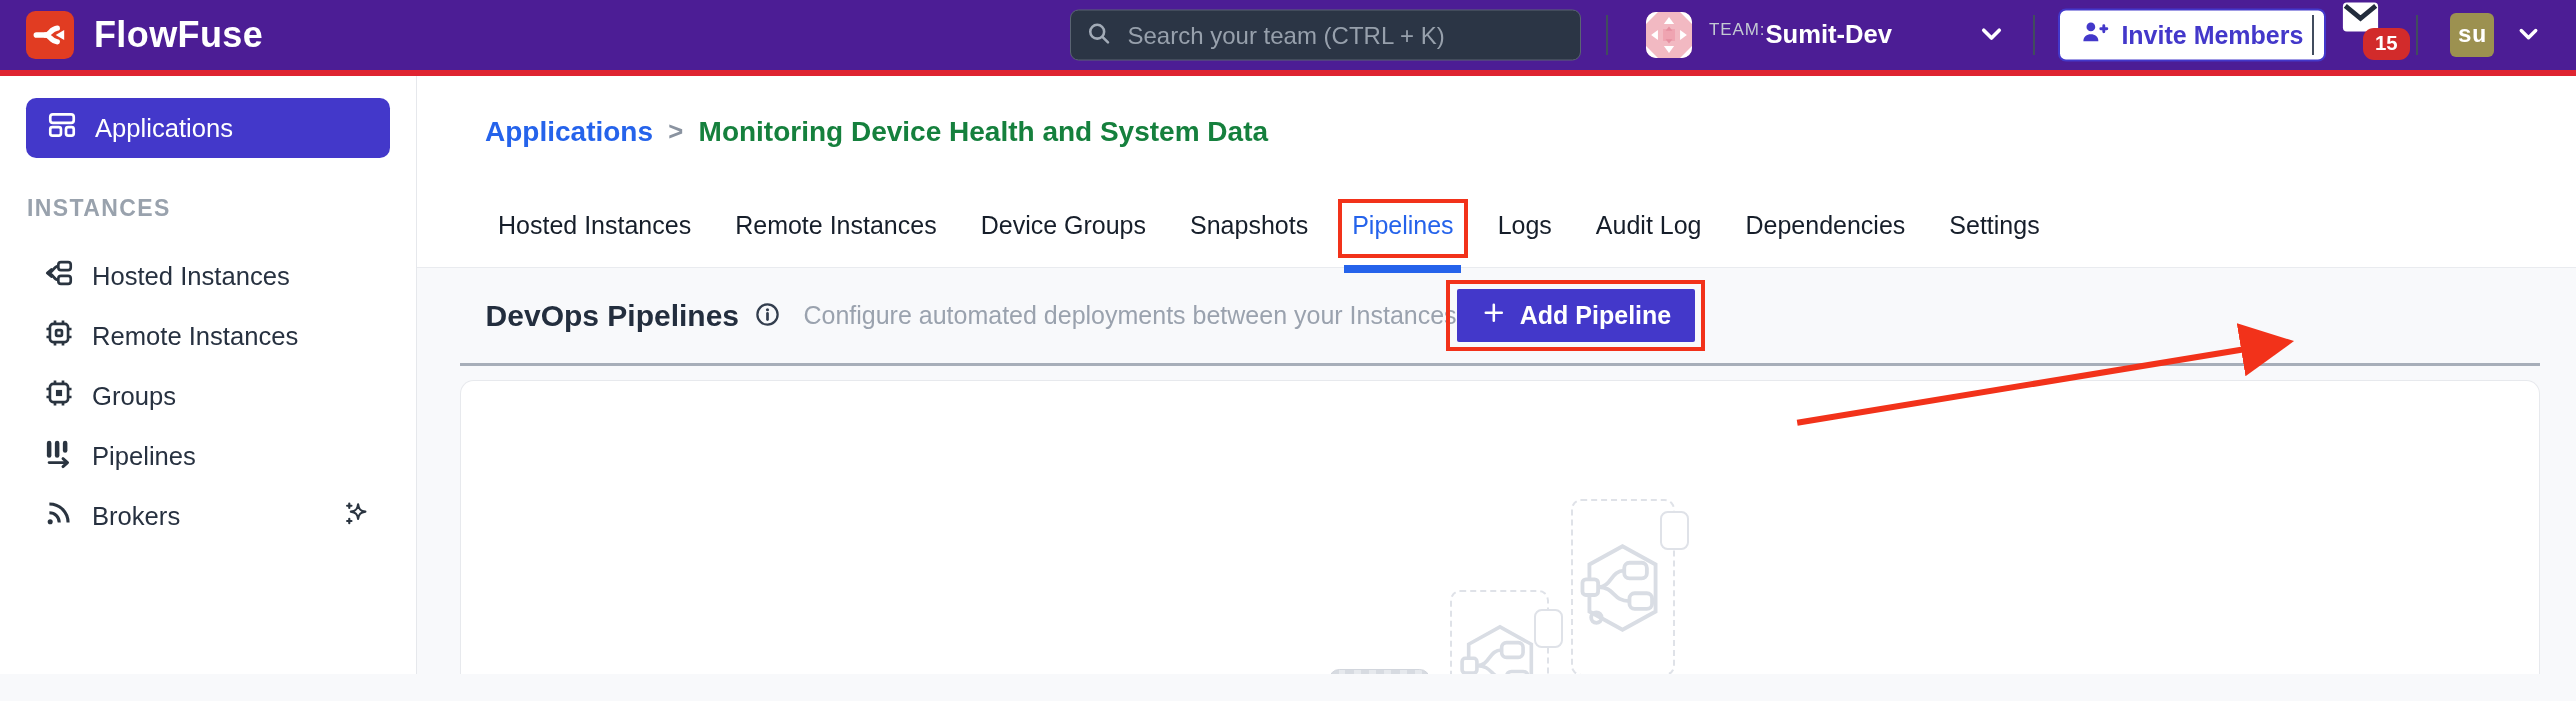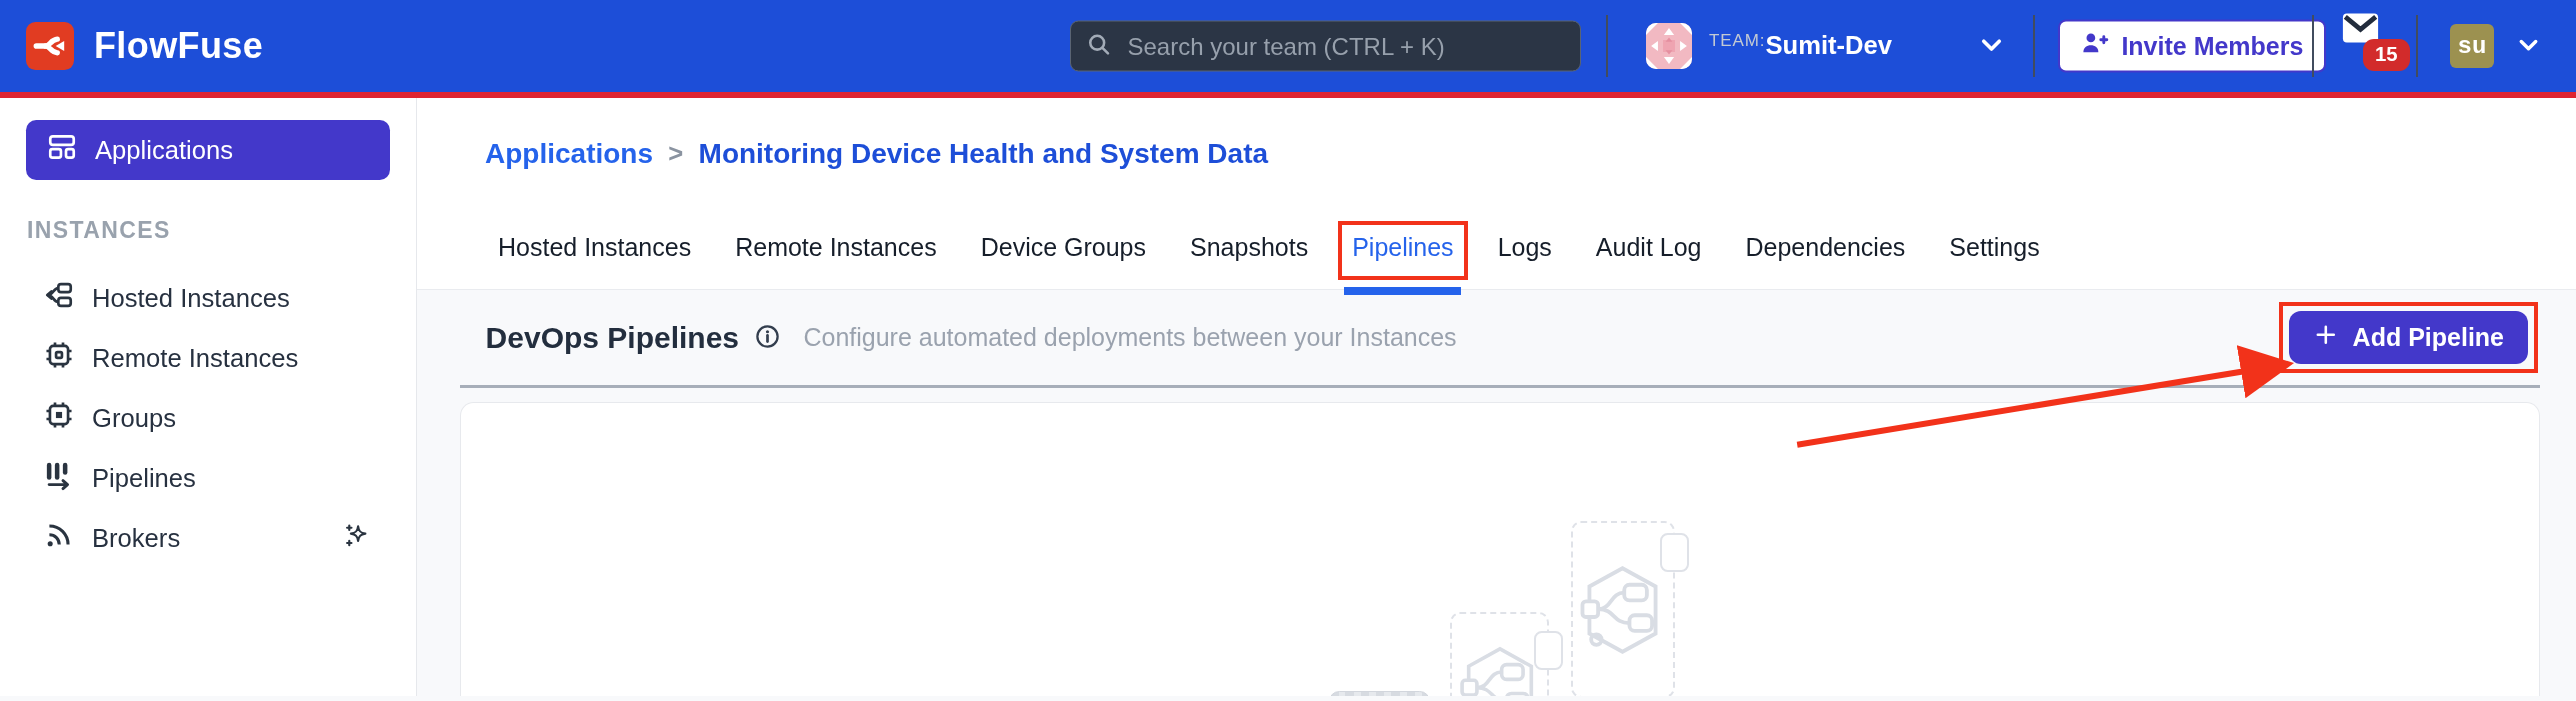--- a/index.html
+++ b/index.html
@@ -4,21 +4,21 @@
 <style>
   * { box-sizing: border-box; }
   html,body { margin:0; padding:0; }
   body {
     width:2576px; height:702px; overflow:hidden;
     font-family:"Liberation Sans", sans-serif;
     background:#F8F9FB; -webkit-font-smoothing:antialiased;
   }
 
   
-  .topbar { position:relative; height:98px; background:#1d4ed8; border-bottom:6px solid #DF2431; }
+  .topbar { position:relative; height:76px; background:#4c1d95; border-bottom:6px solid #DF2431; }
   .topbar .abs { position:absolute; top:50%; transform:translateY(-50%); }
   .brand { left:25.6px; display:flex; align-items:center; gap:20.4px; }
   .logo-mark { width:48px; height:48px; background:#E13C22; border-radius:9.4px; display:flex; align-items:center; justify-content:center; }
   .brand-name { color:#FFFFFF; font-size:36px; font-weight:700; letter-spacing:0.4px; }
 
   .search-box { left:1070px; width:511px; height:51px; background:#2B3545; border:1.7px solid #5A6473; border-radius:8.5px; display:flex; align-items:center; gap:13.6px; padding:0 15.3px; }
   .search-box input { flex:1; background:transparent; border:none; outline:none; color:#E5E7EB; font-size:24px; font-family:inherit; }
   .search-box input::placeholder { color:#97A0AC; }
 
   .vdiv { position:absolute; top:15.3px; bottom:15.3px; width:1.7px; background:#414C5E; }
@@ -47,35 +47,35 @@
   .nav-item { height:60px; display:flex; align-items:center; gap:17px; padding:0 0 0 43px; font-size:25.6px; color:#273140; cursor:pointer; }
   .nav-item svg { flex-shrink:0; }
   .sparkle { margin-left:auto; margin-right:44px; }
 
   .main { flex:1; position:relative; display:flex; flex-direction:column; background:#F8F9FB; }
 
   .main-top { background:#FFFFFF; padding-top:37px; }
   .breadcrumb { display:flex; align-items:center; gap:15.3px; height:37px; margin-left:68px; font-size:28px; font-weight:700; }
   .crumb-link { color:#2563EB; cursor:pointer; }
   .crumb-sep { color:#8A93A0; font-weight:600; font-size:25.6px; }
-  .crumb-current { color:#1d4ed8; }
+  .crumb-current { color:#15803d; }
 
   .tabs { display:flex; gap:44px; padding-left:81px; margin-top:61px; border-bottom:1.7px solid #E9EBEF; }
   .tab { position:relative; padding-bottom:27px; font-size:25px; font-weight:500; color:#161E2A; cursor:pointer; white-space:nowrap; }
   .tab.active { color:#2563EB; }
   .tab .ring { display:none; }
   .tab.active .ring { display:block; position:absolute; top:-12px; bottom:9.4px; left:-14.5px; right:-14.5px; border:4.3px solid #F2321A; }
   .tab.active .underline { position:absolute; left:-7.7px; right:-7.7px; bottom:-6px; height:8.5px; background:#2563EB; }
 
-  .band { height:95px; display:flex; align-items:center; justify-content:space-between; padding:0 36px 0 43px; background:#F8F9FB; }
+  .band { height:95px; display:flex; align-items:center; justify-content:flex-start; padding:0 36px 0 43px; background:#F8F9FB; }
   .band-left { display:flex; align-items:center; gap:15.3px; margin-left:25.6px; }
   .band-title { font-size:30px; font-weight:700; color:#232E3E; }
   .band-sub { font-size:25px; color:#9AA2AE; margin-left:6.8px; }
   .add-wrap { position:relative; margin-right:12px; }
-  .add-btn { height:53px; padding:0 24px; background:#4338CA; border:none; border-radius:12px; color:#FFFFFF; font-size:25px; font-weight:700; display:flex; align-items:center; gap:13.6px; cursor:pointer; font-family:inherit; }
+  .add-btn { height:53px; padding:0 24px; background:#4338CA; border:none; border-radius:2px; color:#FFFFFF; font-size:25px; font-weight:700; display:flex; align-items:center; gap:13.6px; cursor:pointer; font-family:inherit; }
   .ring-box { position:absolute; left:-10.2px; right:-10.2px; top:-9.4px; bottom:-9.4px; border:4.3px solid #F2321A; pointer-events:none; }
 
   .hdivider { height:3.4px; background:#A7AEB9; margin:0 36px 0 43px; }
 
   .content { flex:1; padding:13.6px 36px 0 43px; }
   .card { position:relative; height:100%; background:#FFFFFF; border:1.7px solid #E7E9ED; border-bottom:none; border-radius:13.6px 13.6px 0 0; overflow:hidden; }
 
   
   .stage-box { position:absolute; border:2.6px dashed #DFE2E8; border-radius:10.2px; }
   .stage-box.b1 { left:1110px; top:118px; width:104px; height:177px; }

